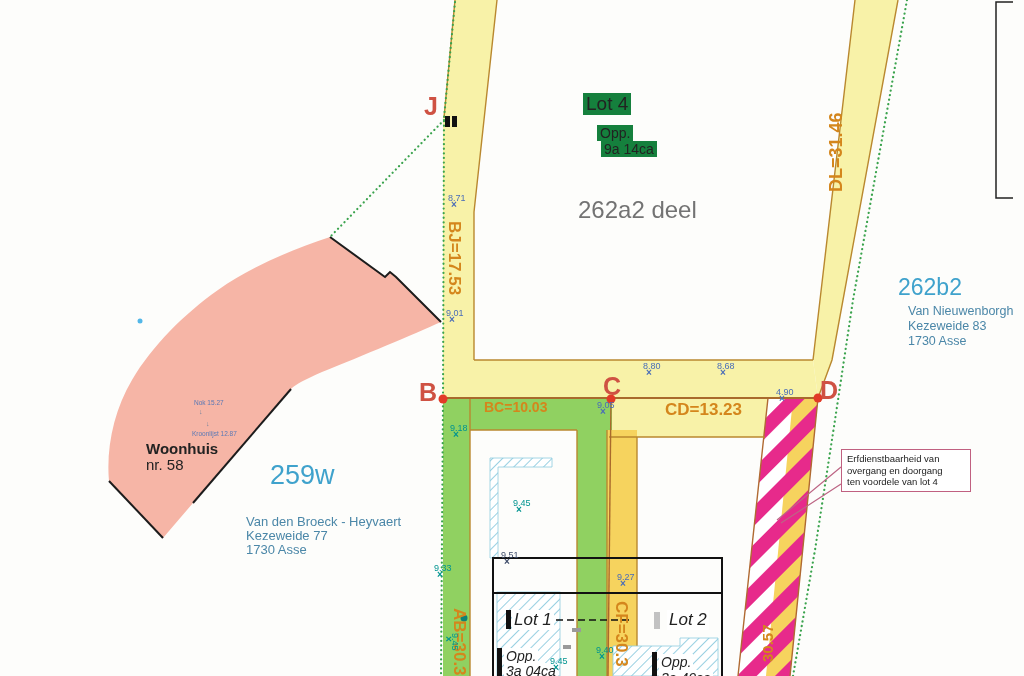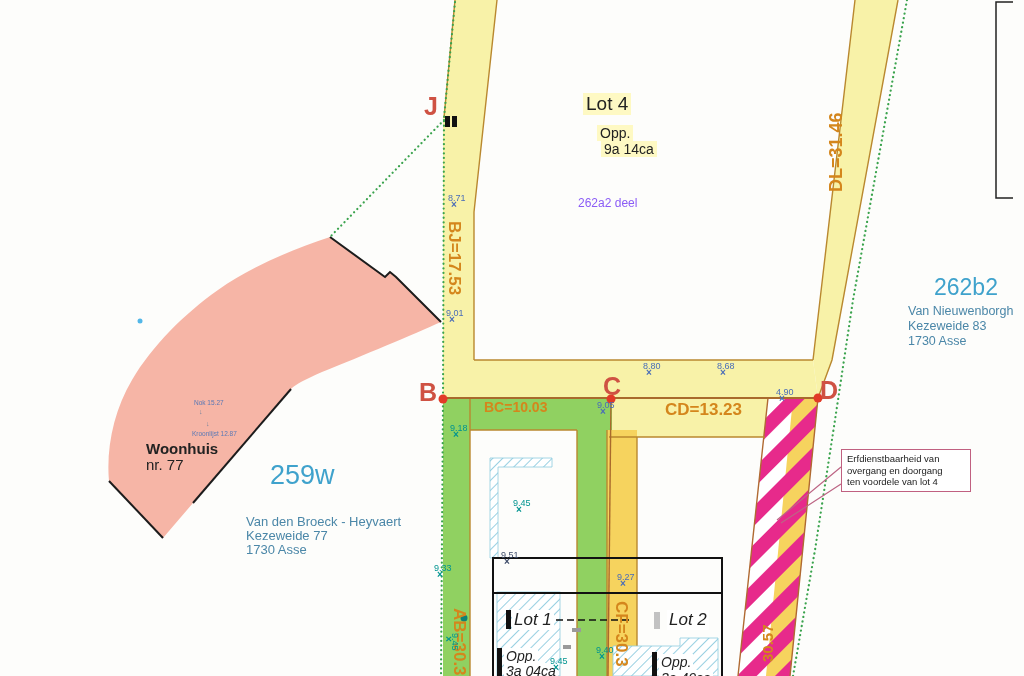--- a/index.html
+++ b/index.html
@@ -11,21 +11,21 @@
   .rotm90{transform:rotate(-90deg);transform-origin:0 0;}
   .orange{color:#d4861c;font-weight:bold;}
   .red{color:#cf5243;font-weight:bold;font-size:25px;}
   .blue{color:#3fa2cc;}
   .owner{color:#4b87a8;font-size:12.5px;line-height:14px;}
   .spot{position:absolute;z-index:2;font-size:9px;line-height:8px;display:flex;flex-direction:column;}
   .spot .mk{margin:-1px 0 0 3px;font-size:10px;font-weight:bold;}
   .c-blue{color:#4a6db8;} .c-teal{color:#009490;} .c-dark{color:#3c4a68;}
   .bar{position:absolute;z-index:3;background:#111;}
   .graybar{position:absolute;z-index:3;background:#c2c2c2;}
-  .bgbox{background:#fef9c3;padding:0 3px;}
+  .bgbox{background:#15803d;padding:0 3px;}
   .whitebox{background:#ffffff;padding:0 2px;font-style:italic;}
   .callout{position:absolute;z-index:3;width:118px;border:1.3px solid #c06080;background:#fff;
            padding:3px 5px;font-size:9.5px;line-height:11.5px;color:#222;}
   .roofnote{color:#5a79b5;font-size:6.5px;}
   .arrow{color:#6b7f9b;font-size:7px;}
 </style>
 </head>
 <body>
 
 <div id="canvas">
@@ -108,46 +108,46 @@
   <div class="t orange" style="left:665px;top:400px;font-size:17px;">CD=13.23</div>
   <div class="t orange rot90" style="left:464px;top:221px;font-size:17px;">BJ=17.53</div>
   <div class="t orange rotm90" style="left:826px;top:192px;font-size:18px;">DL=31.46</div>
   <div class="t orange rot90" style="left:469px;top:608px;font-size:17px;">AB=30.3</div>
   <div class="t orange rot90" style="left:631px;top:601px;font-size:17px;">CF=30.3</div>
   <div class="t orange rotm90" style="left:759px;top:662px;font-size:15px;">30.57</div>
 
   <div class="t bgbox" style="left:583px;top:93px;font-size:19px;">Lot 4</div>
   <div class="t bgbox" style="left:597px;top:125px;font-size:14px;">Opp.</div>
   <div class="t bgbox" style="left:601px;top:141px;font-size:14px;">9a 14ca</div>
-  <div class="t" style="left:578px;top:196px;font-size:12px;color:#8b5cf6;">262a2 deel</div>
+  <div class="t" style="left:578px;top:196px;font-size:24px;color:#737373;">262a2 deel</div>
 
   <div class="bar" style="left:506px;top:610px;width:5px;height:19px;"></div>
   <div class="t whitebox" style="left:512px;top:610px;font-size:17px;">Lot 1</div>
   <div class="bar" style="left:497px;top:648px;width:5px;height:28px;"></div>
   <div class="t whitebox" style="left:504px;top:648px;font-size:14px;">Opp.</div>
   <div class="t whitebox" style="left:504px;top:663px;font-size:14px;">3a 04ca</div>
 
   <div class="graybar" style="left:654px;top:612px;width:6px;height:17px;"></div>
   <div class="t whitebox" style="left:667px;top:610px;font-size:17px;">Lot 2</div>
   <div class="bar" style="left:652px;top:652px;width:5px;height:24px;"></div>
   <div class="t whitebox" style="left:659px;top:654px;font-size:14px;">Opp.</div>
   <div class="t whitebox" style="left:659px;top:670px;font-size:14px;">3a 40ca</div>
 
   <div class="t blue" style="left:270px;top:460px;font-size:27px;">259w</div>
   <div class="t owner" style="left:246px;top:515px;font-size:13px;text-align:center;">Van den Broeck - Heyvaert</div>
   <div class="t owner" style="left:246px;top:529px;font-size:13px;">Kezeweide 77</div>
   <div class="t owner" style="left:246px;top:543px;font-size:13px;">1730 Asse</div>
 
-  <div class="t blue" style="left:898px;top:274px;font-size:23px;margin-left:36px;">262b2</div>
+  <div class="t blue" style="left:898px;top:274px;font-size:23px;">262b2</div>
   <div class="t owner" style="left:908px;top:304px;">Van Nieuwenborgh</div>
   <div class="t owner" style="left:908px;top:319px;">Kezeweide 83</div>
   <div class="t owner" style="left:908px;top:334px;">1730 Asse</div>
 
   <div class="t" style="left:146px;top:440px;font-size:15px;font-weight:bold;">Woonhuis</div>
-  <div class="t" style="left:146px;top:456px;font-size:15px;">nr. 77</div>
+  <div class="t" style="left:146px;top:456px;font-size:15px;">nr. 58</div>
   <div class="t roofnote" style="left:194px;top:399px;">Nok 15.27</div>
   <div class="t arrow" style="left:199px;top:408px;">↓</div>
   <div class="t arrow" style="left:206px;top:420px;">↓</div>
   <div class="t roofnote" style="left:192px;top:430px;">Kroonlijst 12.87</div>
 
   <div class="callout" style="left:841px;top:449px;">
     <div>Erfdienstbaarheid van</div>
     <div>overgang en doorgang</div>
     <div>ten voordele van lot 4</div>
   </div>

